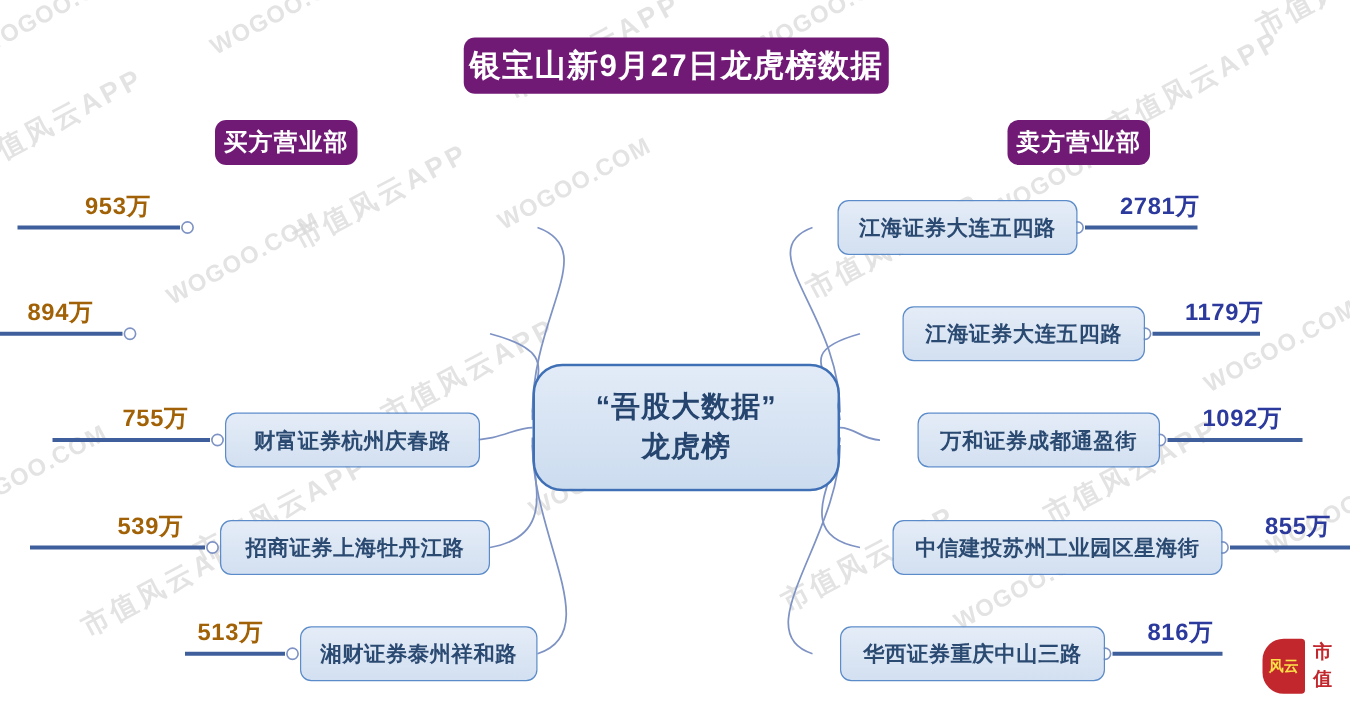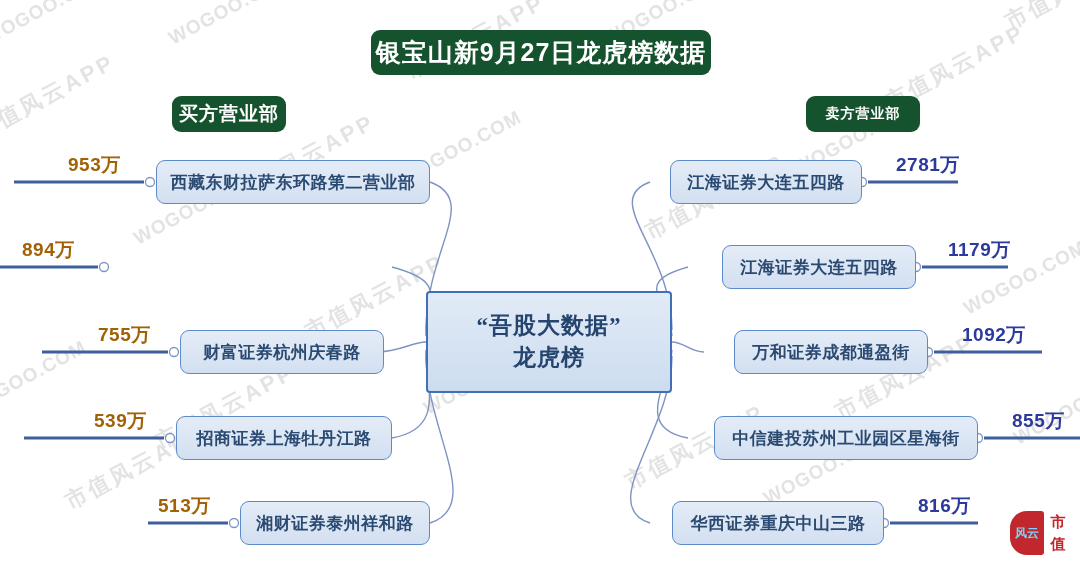--- a/index.html
+++ b/index.html
@@ -86,45 +86,44 @@
   }
 
   .center-node {
     position: absolute;
     z-index: 3;
     box-sizing: border-box;
     left: 426px;
     top: 291px;
     width: 246px;
     height: 102px;
-    border-radius: 4px;
+    border-radius: 24px;
     background: linear-gradient(180deg, #e2ebf7 0%, #ccdcef 100%);
     border: 2.4px solid #3f6fb5;
     display: flex;
     flex-direction: column;
     align-items: center;
     justify-content: center;
     color: #25456e;
     font-size: 23px;
     font-weight: 700;
     line-height: 1.38;
     letter-spacing: 1px;
-    font-family: Liberation Serif, serif;
   }
 
   
   .pill {
     position: absolute;
     z-index: 4;
     box-sizing: border-box;
     display: flex;
     align-items: center;
     justify-content: center;
     border-radius: 9px;
-    background: #14532d;
+    background: #701a75;
     color: #ffffff;
     font-weight: 700;
     white-space: nowrap;
   }
   #title-pill {
     left: 371px;
     top: 30px;
     width: 340px;
     height: 45px;
     font-size: 25px;
@@ -136,21 +135,21 @@
     width: 114px;
     height: 36px;
     font-size: 19px;
     letter-spacing: 1px;
   }
   #sell-pill {
     left: 806px;
     top: 96px;
     width: 114px;
     height: 36px;
-    font-size: 14px;
+    font-size: 19px;
     letter-spacing: 1px;
   }
 
   
   .value {
     position: absolute;
     z-index: 4;
     font-size: 19px;
     font-weight: 700;
     white-space: nowrap;
@@ -174,21 +173,21 @@
     top: 4px;
     width: 34px;
     height: 44px;
     background: #c1272d;
     border-radius: 17px 3px 3px 17px;
     display: flex;
     align-items: center;
     justify-content: center;
   }
   .logo-seal span {
-    color: #7dd3fc;
+    color: #fde047;
     font-size: 12px;
     font-weight: 700;
     line-height: 1.05;
     text-align: center;
     letter-spacing: 0;
   }
   .logo-word {
     position: absolute;
     left: 36px;
     top: 4px;
@@ -271,21 +270,20 @@
 
   <div class="pill" id="title-pill">银宝山新9月27日龙虎榜数据</div>
   <div class="pill" id="buy-pill">买方营业部</div>
   <div class="pill" id="sell-pill">卖方营业部</div>
 
   <div class="center-node">
     <div>“吾股大数据”</div>
     <div>龙虎榜</div>
   </div>
 
-  <div class="node" style="left:156px; top:160px; width:274px; height:44px;">西藏东财拉萨东环路第二营业部</div>
   <div class="node" style="left:180px; top:330px; width:204px; height:44px;">财富证券杭州庆春路</div>
   <div class="node" style="left:176px; top:416px; width:216px; height:44px;">招商证券上海牡丹江路</div>
   <div class="node" style="left:240px; top:501px; width:190px; height:44px;">湘财证券泰州祥和路</div>
 
   <div class="node" style="left:670px; top:160px; width:192px; height:44px;">江海证券大连五四路</div>
   <div class="node" style="left:722px; top:245px; width:194px; height:44px;">江海证券大连五四路</div>
   <div class="node" style="left:734px; top:330px; width:194px; height:44px;">万和证券成都通盈街</div>
   <div class="node" style="left:714px; top:416px; width:264px; height:44px;">中信建投苏州工业园区星海街</div>
   <div class="node" style="left:672px; top:501px; width:212px; height:44px;">华西证券重庆中山三路</div>
 

